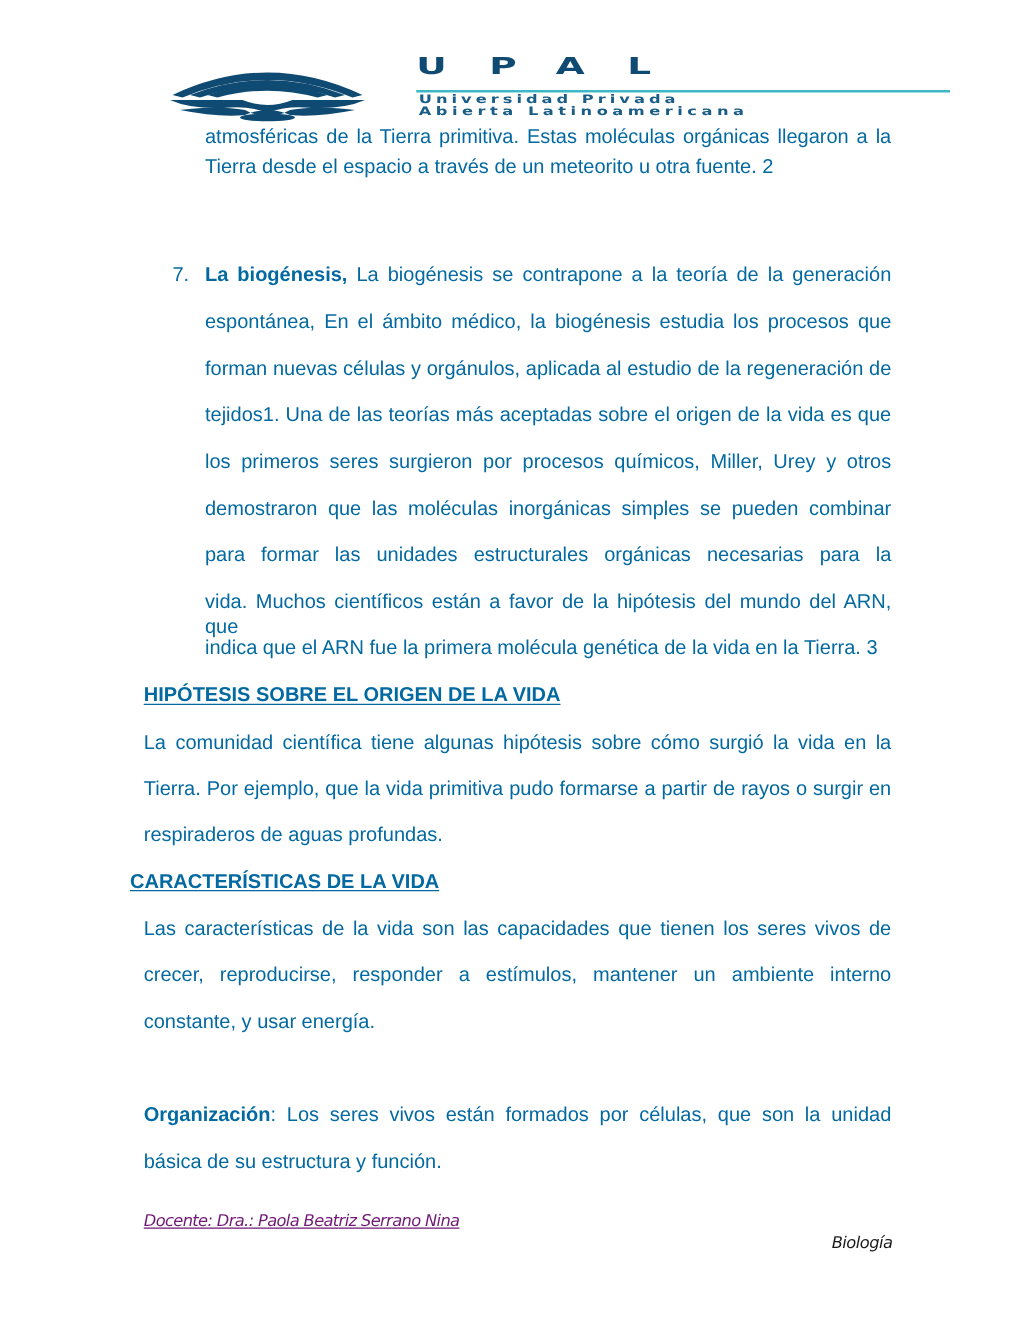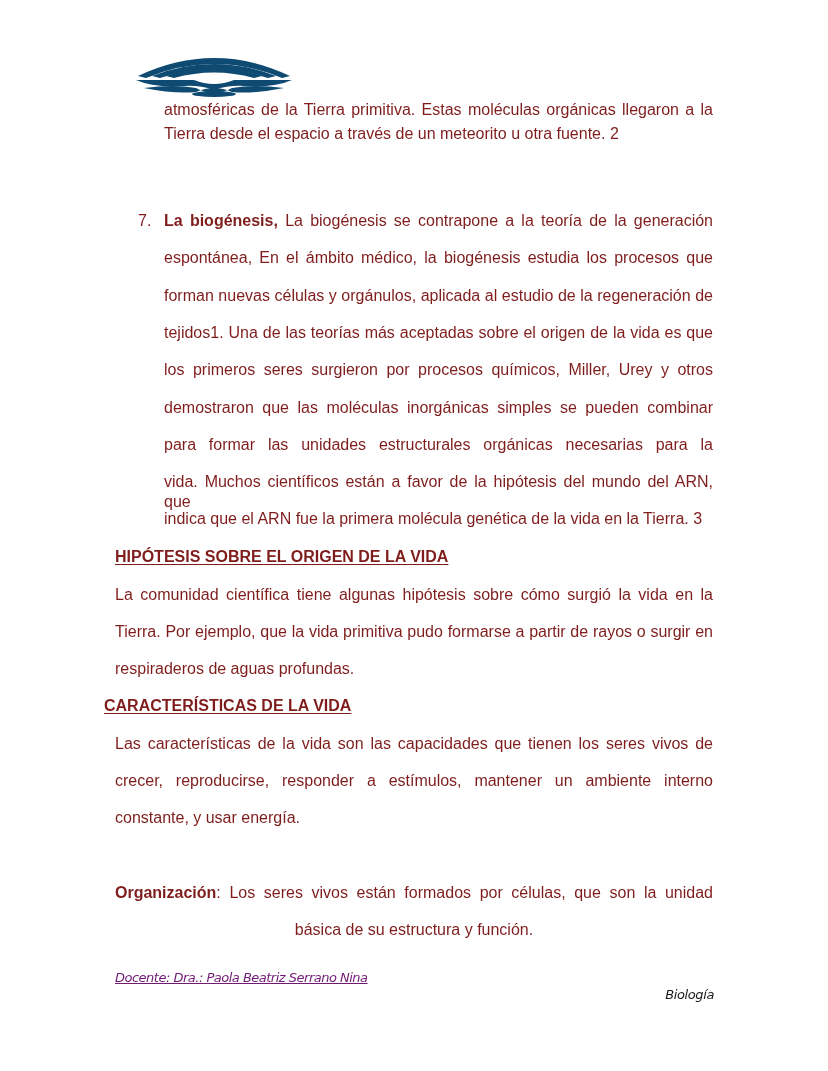--- a/index.html
+++ b/index.html
@@ -77,21 +77,21 @@
       position: absolute;
       left: 0;
       top: 0;
       width: 828px;
     }
     .line {
       position: absolute;
       font-size: 16px;
       line-height: 20px;
       white-space: nowrap;
-      color: #7f1d1d;
+      color: #0369a1;
     }
     .justify {
       text-align: justify;
       text-align-last: justify;
       white-space: normal;
     }
     .indent { left: 164px; width: 549px; }
     .full { left: 115px; width: 598px; }
     .heading {
       font-weight: bold;
@@ -129,20 +129,26 @@
 
 <div class="header">
   <svg class="logo-emblem" viewBox="0 0 160 50">
     <path d="M4 28 Q80 -8 156 28 L148 30 Q80 2 12 30 Z" fill="#0f4a72"></path>
     <path d="M18 28 Q80 4 142 28 L134 30 Q80 12 26 30 Z" fill="#0f4a72"></path>
     <path d="M32 28 Q80 12 128 28 L120 30 Q80 19 40 30 Z" fill="#0f4a72"></path>
     <path d="M2 32 L60 32 Q80 40 100 32 L158 32 Q140 40 110 38 Q95 37 80 42 Q65 37 50 38 Q20 40 2 32 Z" fill="#0f4a72"></path>
     <path d="M10 40 Q40 36 62 40 Q80 50 98 40 Q120 36 150 40 Q120 46 98 44 Q80 36 62 44 Q40 46 10 40 Z" fill="#0f4a72"></path>
     <ellipse cx="80" cy="46" rx="22" ry="3" fill="#0f4a72"></ellipse>
   </svg>
+  <div class="logo-wordmark">
+    <div class="logo-upal">UPAL</div>
+    <div class="logo-line"></div>
+    <div class="logo-sub l1">Universidad Privada</div>
+    <div class="logo-sub l2">Abierta Latinoamericana</div>
+  </div>
 </div>
 
 <div class="page-text">
 
   <div class="line indent justify" style="top:100px;">atmosféricas de la Tierra primitiva. Estas moléculas orgánicas llegaron a la</div>
   <div class="line indent" style="top:124px;">Tierra desde el espacio a través de un meteorito u otra fuente. 2</div>
 
   <div class="line num" style="top:211px;">7.</div>
   <div class="line indent justify" style="top:211px;"><b>La biogénesis,</b> <span>La biogénesis se contrapone a la teoría de la generación</span></div>
   <div class="line indent justify" style="top:248px;">espontánea, En el ámbito médico, la biogénesis estudia los procesos que</div>
@@ -158,17 +164,17 @@
   <div class="line full justify" style="top:585px;">La comunidad científica tiene algunas hipótesis sobre cómo surgió la vida en la</div>
   <div class="line full justify" style="top:622px;">Tierra. Por ejemplo, que la vida primitiva pudo formarse a partir de rayos o surgir en</div>
   <div class="line full" style="top:659px;">respiraderos de aguas profundas.</div>
 
   <div class="line full heading" style="left:104px; width:auto; top:696px;">CARACTERÍSTICAS DE LA VIDA</div>
   <div class="line full justify" style="top:734px;">Las características de la vida son las capacidades que tienen los seres vivos de</div>
   <div class="line full justify" style="top:771px;">crecer, reproducirse, responder a estímulos, mantener un ambiente interno</div>
   <div class="line full" style="top:808px;">constante, y usar energía.</div>
 
   <div class="line full justify" style="top:883px;"><b>Organización</b><span>: Los seres vivos están formados por células, que son la unidad</span></div>
-  <div class="line full" style="top:920px;text-align:center;">básica de su estructura y función.</div>
+  <div class="line full" style="top:920px;">básica de su estructura y función.</div>
 </div>
 
 <div class="footer-left">Docente: Dra.: Paola Beatriz Serrano Nina</div>
 <div class="footer-right">Biología</div>
 
 </body></html>

